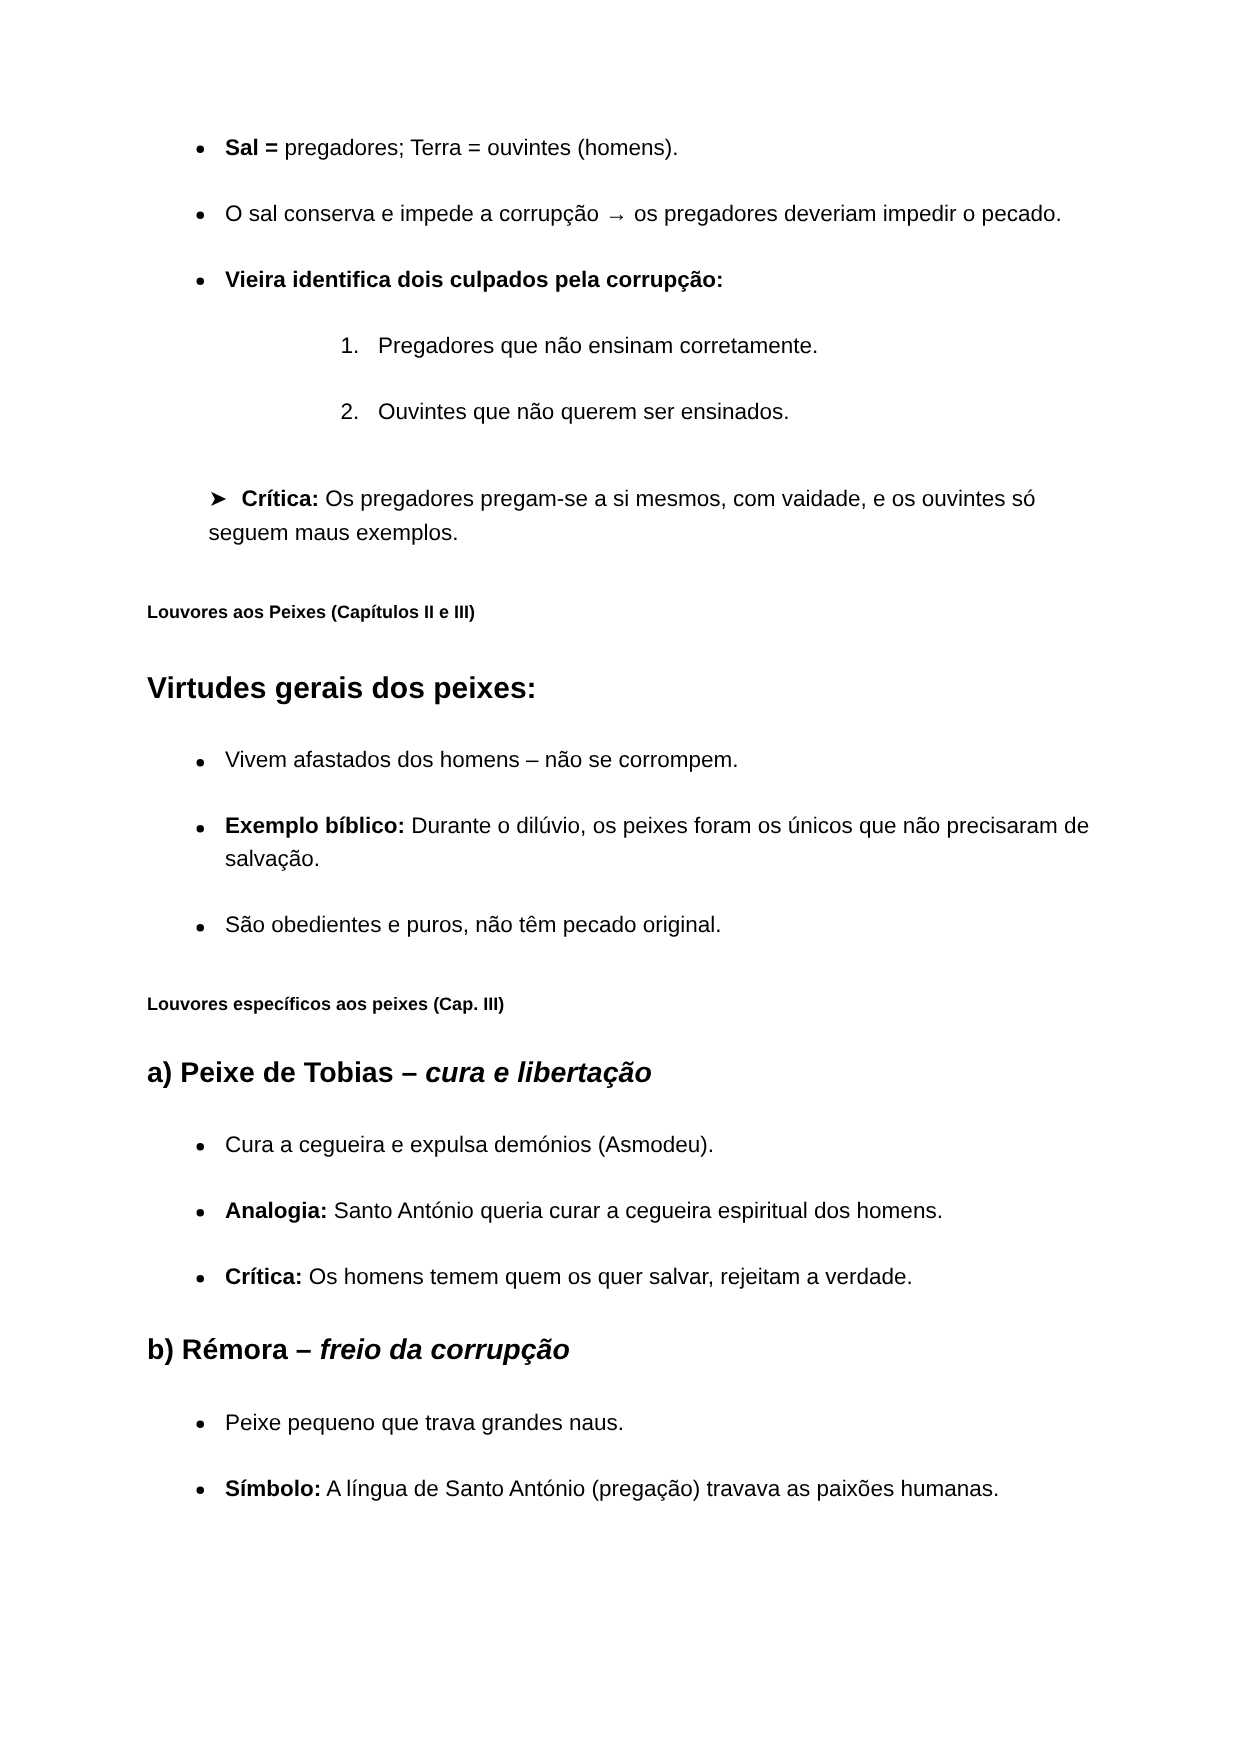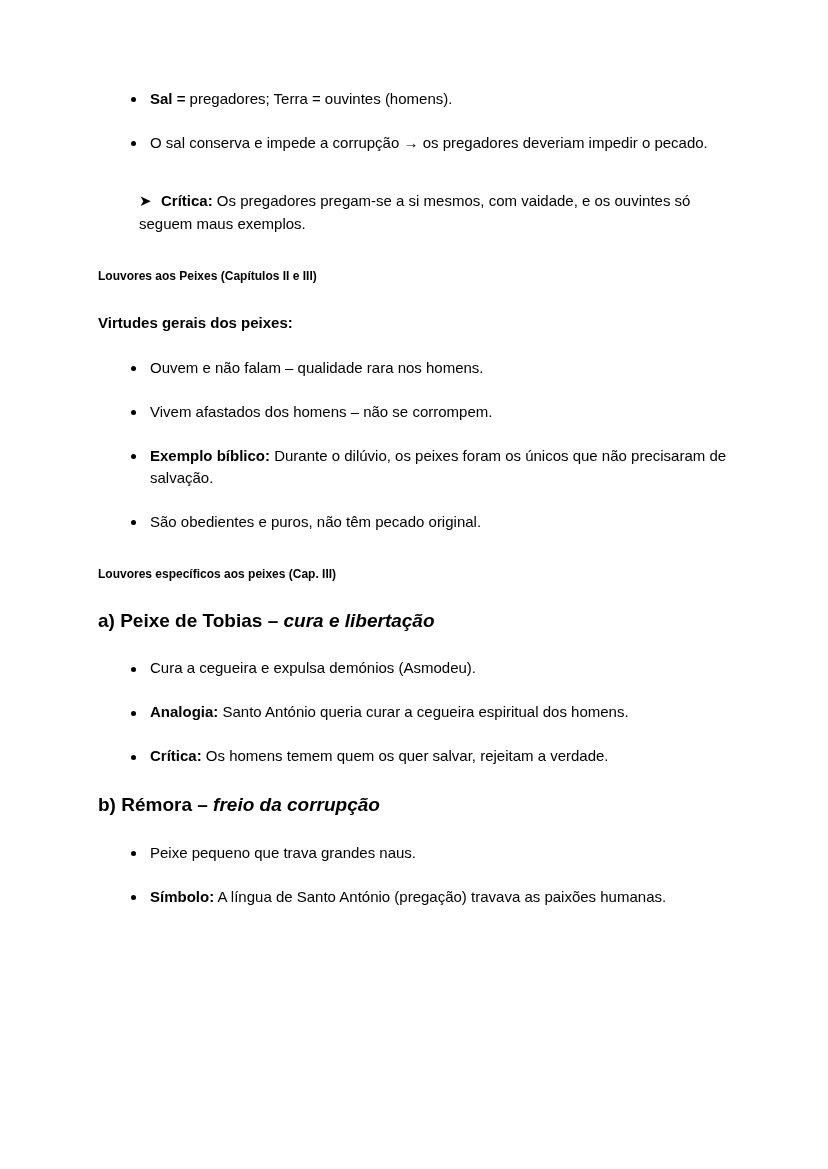--- a/index.html
+++ b/index.html
@@ -99,21 +99,21 @@
   }
 
   
   .h-section {
     font-size: 12px;
     font-weight: bold;
     margin: 32px 0 0 0;
     line-height: 1.5;
   }
   .h-sub {
-    font-size: 15px;
+    font-size: 20px;
     font-weight: bold;
     margin: 27px 0 0 0;
     line-height: 1.5;
   }
   .h-item {
     font-size: 19px;
     font-weight: bold;
     margin: 24px 0 0 0;
     line-height: 1.5;
   }
@@ -132,36 +132,45 @@
 <div class="page">
   <div class="doc-body">
 
     <ul class="bullet-list">
       <li class="bullet-item">
         <span class="dot"></span><strong>Sal =</strong><span> pregadores; Terra = ouvintes (homens).</span>
       </li>
       <li class="bullet-item">
         <span class="dot"></span><span>O sal conserva e impede a corrupção → os pregadores deveriam impedir o pecado.</span>
       </li>
+      <li class="bullet-item">
+        <span class="dot"></span><strong>Vieira identifica dois culpados pela corrupção:</strong>
+
+        <ol class="num-list">
+          <li class="num-item">
+            <span class="num">1.</span><span>Pregadores que não ensinam corretamente.</span>
+          </li>
+          <li class="num-item">
+            <span class="num">2.</span><span>Ouvintes que não querem ser ensinados.</span>
+          </li>
+        </ol>
+      </li>
     </ul>
 
     <div class="arrow-block">
       <span class="arrow-glyph">➤</span>
       <span class="arrow-text"><strong>Crítica:</strong><span> Os pregadores pregam-se a si mesmos, com vaidade, e os ouvintes só seguem maus exemplos.</span></span>
     </div>
 
     <h2 class="h-section">Louvores aos Peixes (Capítulos II e III)</h2>
 
     <h3 class="h-sub">Virtudes gerais dos peixes:</h3>
 
     <ul class="bullet-list list-after-heading">
       <li class="bullet-item">
-        <span class="dot"></span><span>Ouvem e não falam – qualidade rara nos homens.</span>
-      </li>
-      <li class="bullet-item">
         <span class="dot"></span><span>Vivem afastados dos homens – não se corrompem.</span>
       </li>
       <li class="bullet-item">
         <span class="dot"></span><strong>Exemplo bíblico:</strong><span> Durante o dilúvio, os peixes foram os únicos que não precisaram de salvação.</span>
       </li>
       <li class="bullet-item">
         <span class="dot"></span><span>São obedientes e puros, não têm pecado original.</span>
       </li>
     </ul>
 

